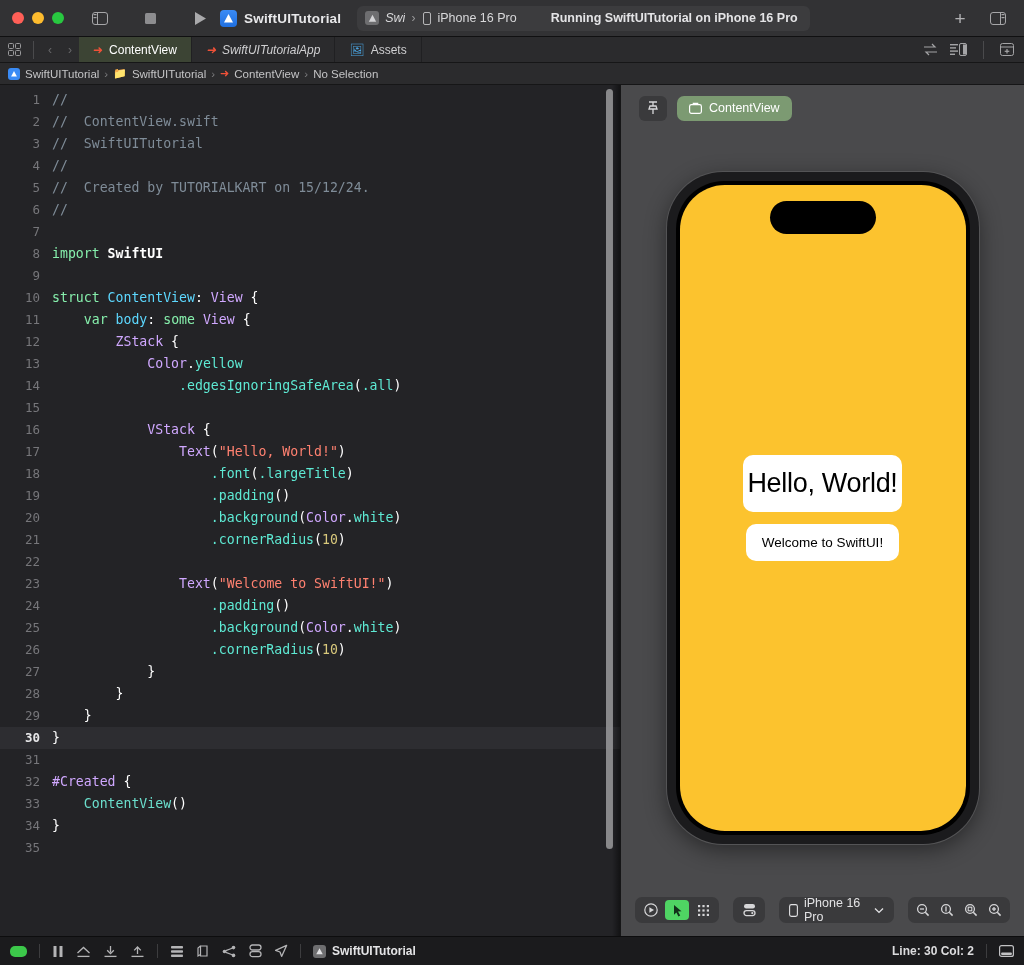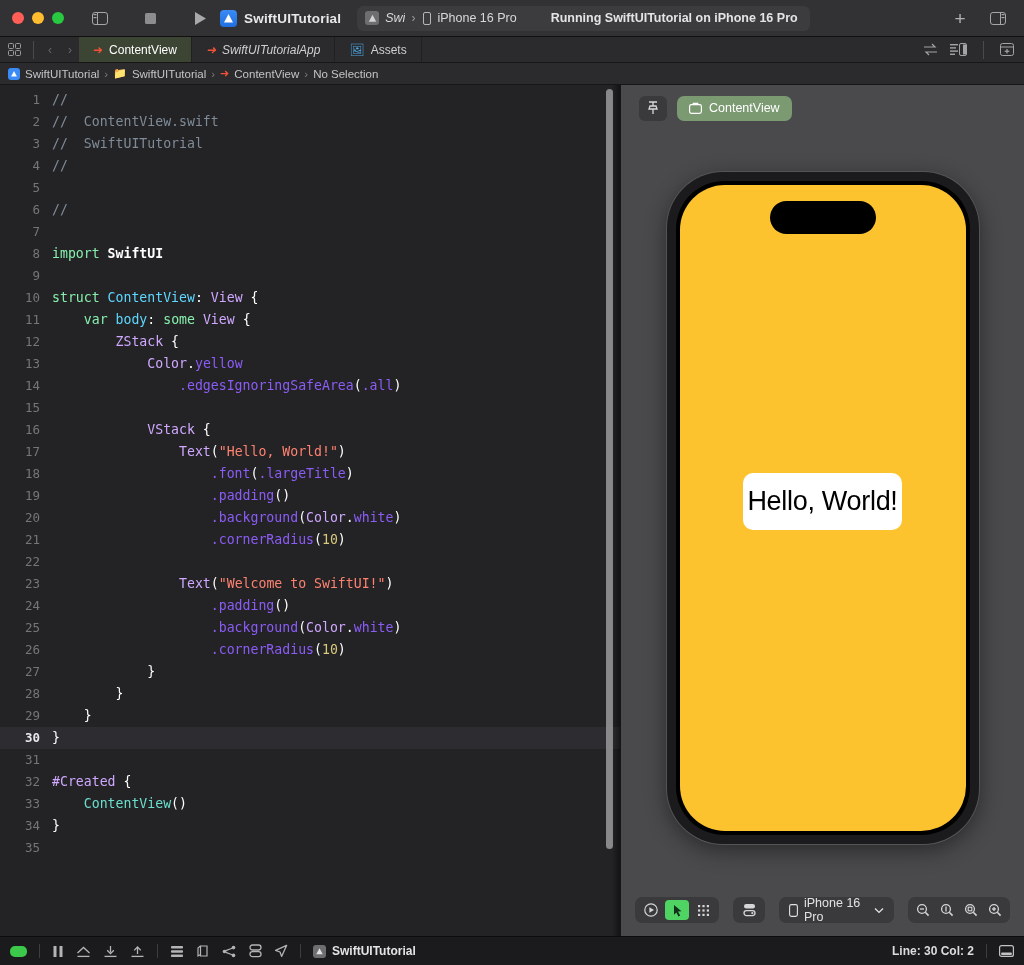--- a/index.html
+++ b/index.html
@@ -117,21 +117,21 @@
   }
   .line.hl .ln { color:#e6e6e8; font-weight:bold;}
   .lc { white-space:pre; color:#e6e6e8; }
   .c-comment { color:#7f8c98; }
   .c-key { color:#86efac; }
   .c-type { color:#d0a8ff; }
   .c-class { color:#5dd8ff; }
   .c-plain { color:#ffffff; }
   .c-str { color:#ff8170; }
   .c-num { color:#d9c97c; }
-  .c-method { color:#8b5cf6; }
+  .c-method { color:#5eead4; }
   .c-teal { color:#6bdfcd; }
   .c-punct { color:#ffffff; }
   .c-white-b { color:#ffffff; font-weight:bold;}
 
   .vscroll {
     position:absolute; top:4px; right:7px; width:7px; height:760px;
     background:#9a9a9c; border-radius:4px; opacity:.85;
   }
   .edge-shadow{ position:absolute; top:0; right:0; width:8px; height:100%;
     background:linear-gradient(to right, rgba(0,0,0,0), rgba(0,0,0,.45)); }
@@ -379,20 +379,21 @@
           <div class="line">
             <span class="ln">3</span>
             <span class="lc"><span class="c-comment">//  SwiftUITutorial</span></span>
           </div>
           <div class="line">
             <span class="ln">4</span>
             <span class="lc"><span class="c-comment">//</span></span>
           </div>
           <div class="line">
             <span class="ln">5</span>
+            <span class="lc"><span class="c-comment">//  Created by TUTORIALKART on 15/12/24.</span></span>
           </div>
           <div class="line">
             <span class="ln">6</span>
             <span class="lc"><span class="c-comment">//</span></span>
           </div>
           <div class="line">
             <span class="ln">7</span>
             <span class="lc"></span>
           </div>
           <div class="line">
@@ -530,20 +531,21 @@
           <span>ContentView</span>
         </div>
       </div>
 
       <div class="canvas-body">
         <div class="phone">
           <div class="phone-inner">
             <div class="screen" id="device-screen" style="background: rgb(252, 195, 46);">
               <div class="island"></div>
               <div class="card card-1">Hello, World!</div>
+              <div class="card card-2">Welcome to SwiftUI!</div>
             </div>
           </div>
         </div>
       </div>
 
       <div class="canvas-bottom">
         <div class="seg-group">
           <div class="seg-btn">
             <svg width="14" height="14" viewBox="0 0 14 14">
                 <circle cx="7" cy="7" r="6.2" fill="none" stroke="#d6d6d8" stroke-width="1.2"></circle>

